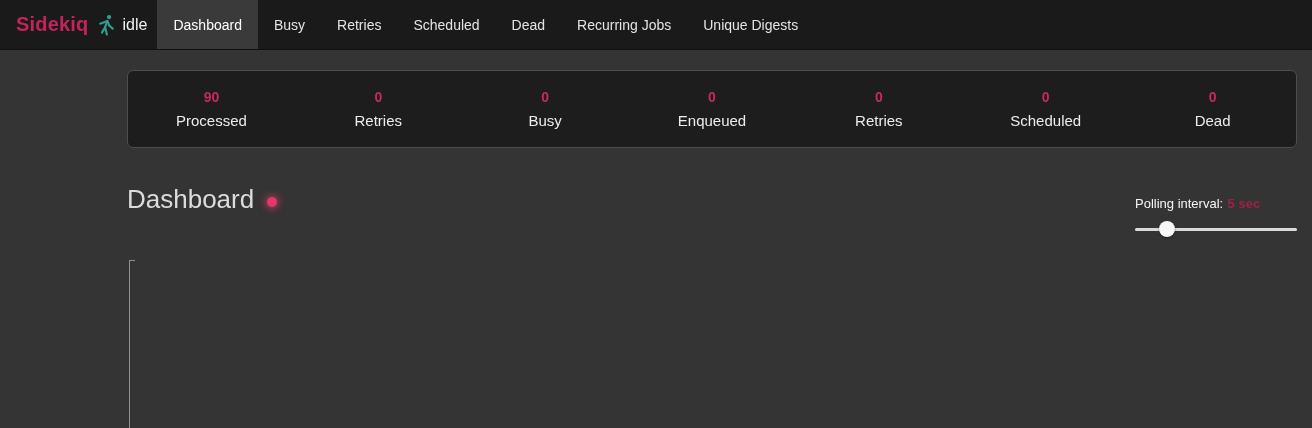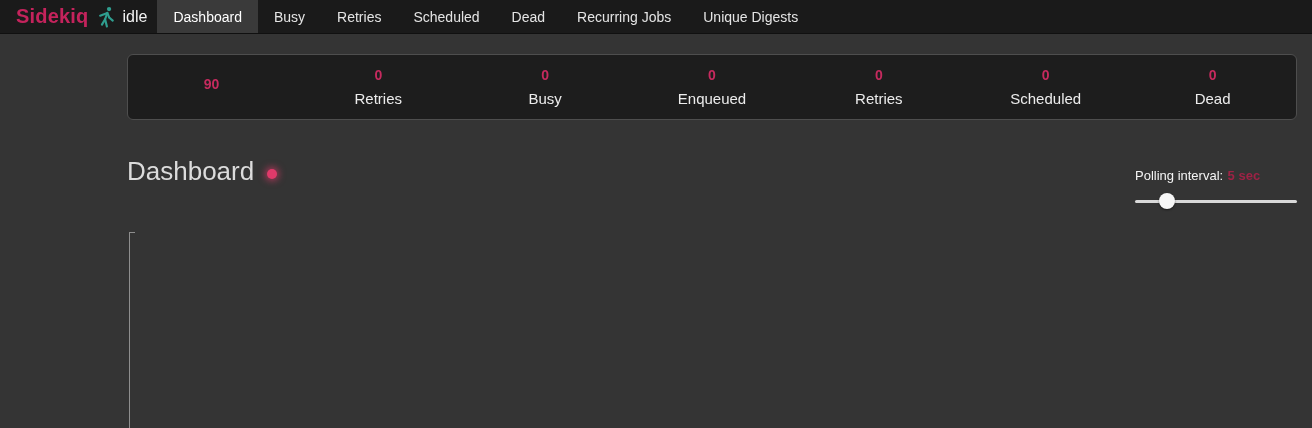--- a/index.html
+++ b/index.html
@@ -5,21 +5,21 @@
   * { margin:0; padding:0; box-sizing:border-box; }
   html,body { width:1312px; height:428px; overflow:hidden; }
   body {
     background:#343434;
     font-family:"Liberation Sans","DejaVu Sans",sans-serif;
     position:relative;
   }
 
   
   .navbar {
-    height:34px; background:#1a1a1a; display:flex; align-items:stretch;
+    height:50px; background:#1a1a1a; display:flex; align-items:stretch;
     border-bottom:1px solid rgba(0,0,0,.35);
   }
   .brand {
     display:flex; align-items:center; padding:0 10px 0 16px; gap:8px;
     text-decoration:none; cursor:pointer;
   }
   .brand-name { color:#c4235c; font-size:20px; font-weight:bold; letter-spacing:.2px; }
   .brand-status { color:#f2f2f2; font-size:16px; font-weight:400; }
   .logo-glyph { display:inline-block; width:18px; height:24px; }
   .nav-list { display:flex; list-style:none; align-items:stretch; }
@@ -27,21 +27,21 @@
     display:flex; align-items:center; padding:0 16px; color:#e4e4e4;
     font-size:14px; cursor:pointer; white-space:nowrap;
   }
   .nav-item.active { background:#3a3a3a; color:#ffffff; }
 
   
   .container { position:relative; margin-left:127px; width:1170px; }
 
   
   .statsbar {
-    margin-top:20px; height:66px; background:#1d1d1d;
+    margin-top:20px; height:78px; background:#1d1d1d;
     border:1px solid #4e4e4e; border-radius:6px;
     display:flex; align-items:center;
   }
   .stat { flex:1; text-align:center; cursor:pointer; }
   .stat-num { color:#c62a5e; font-weight:bold; font-size:14px; margin-bottom:7px; }
   .stat-lbl { color:#ececec; font-size:15px; }
 
   
   .page-header { position:relative; margin-top:30px; height:52px; }
   .page-title-wrap { display:flex; align-items:center; gap:13px; padding-top:6px; }
@@ -94,20 +94,21 @@
     <li class="nav-item">Recurring Jobs</li>
     <li class="nav-item">Unique Digests</li>
   </ul>
 </div>
 
 <div class="container">
 
   <div class="statsbar">
     <div class="stat">
       <div class="stat-num">90</div>
+      <div class="stat-lbl">Processed</div>
     </div>
     <div class="stat">
       <div class="stat-num">0</div>
       <div class="stat-lbl">Retries</div>
     </div>
     <div class="stat">
       <div class="stat-num">0</div>
       <div class="stat-lbl">Busy</div>
     </div>
     <div class="stat">

